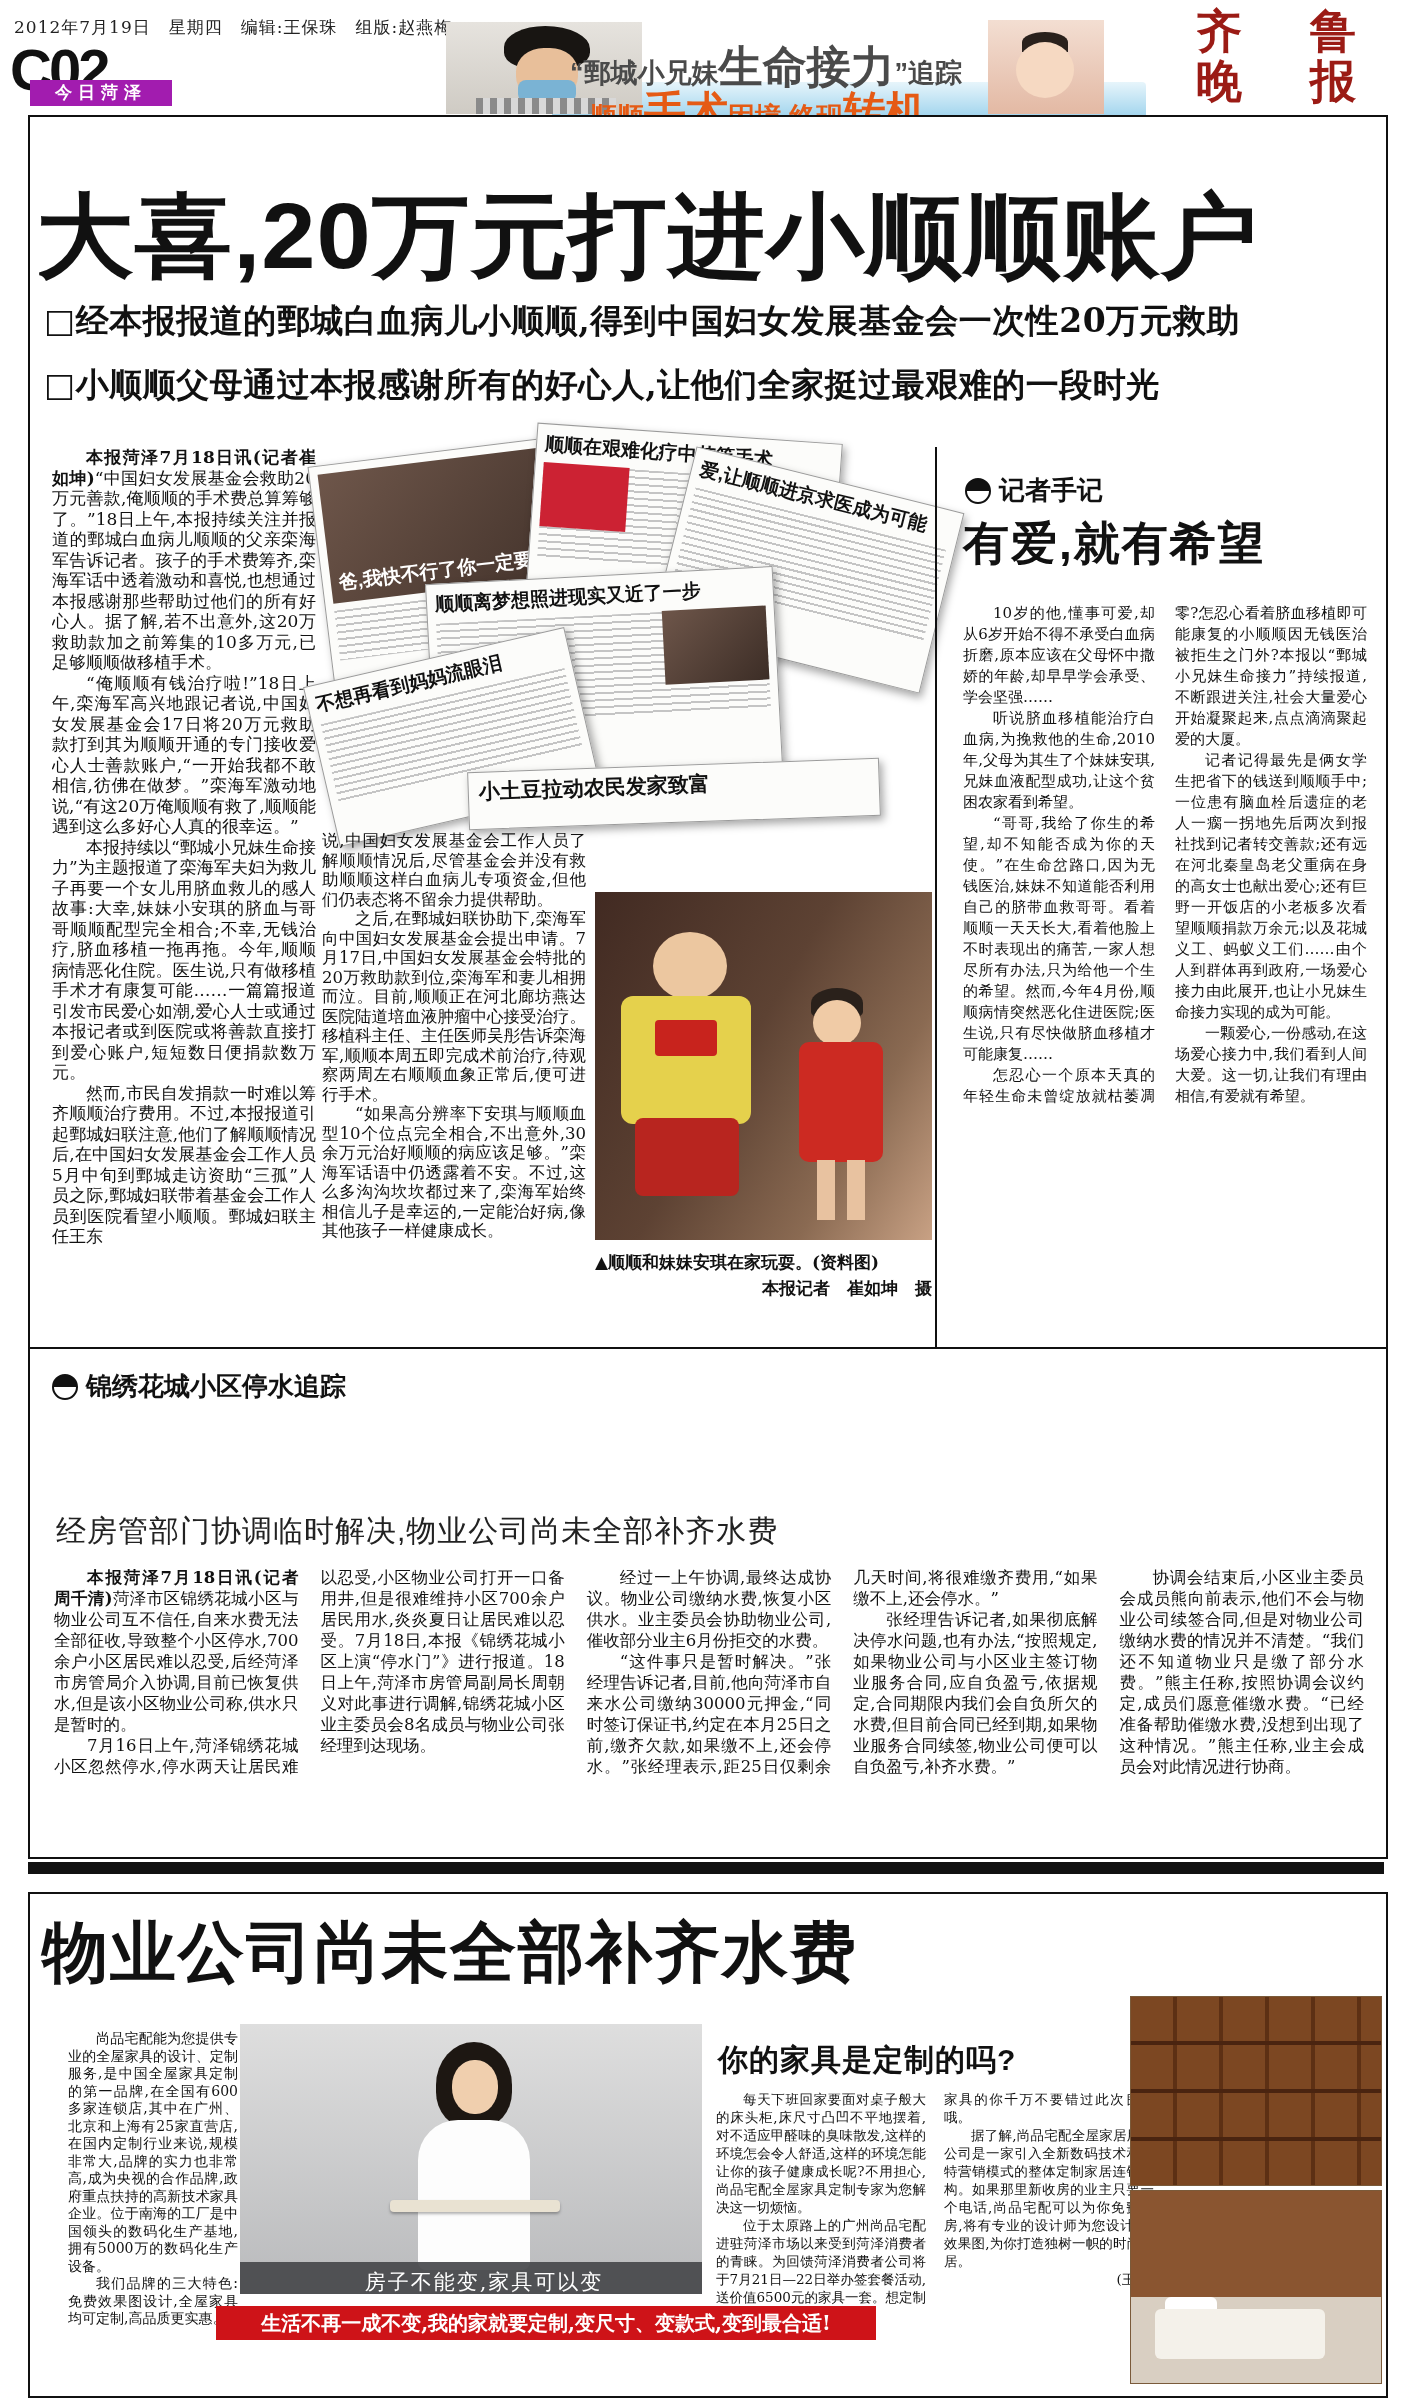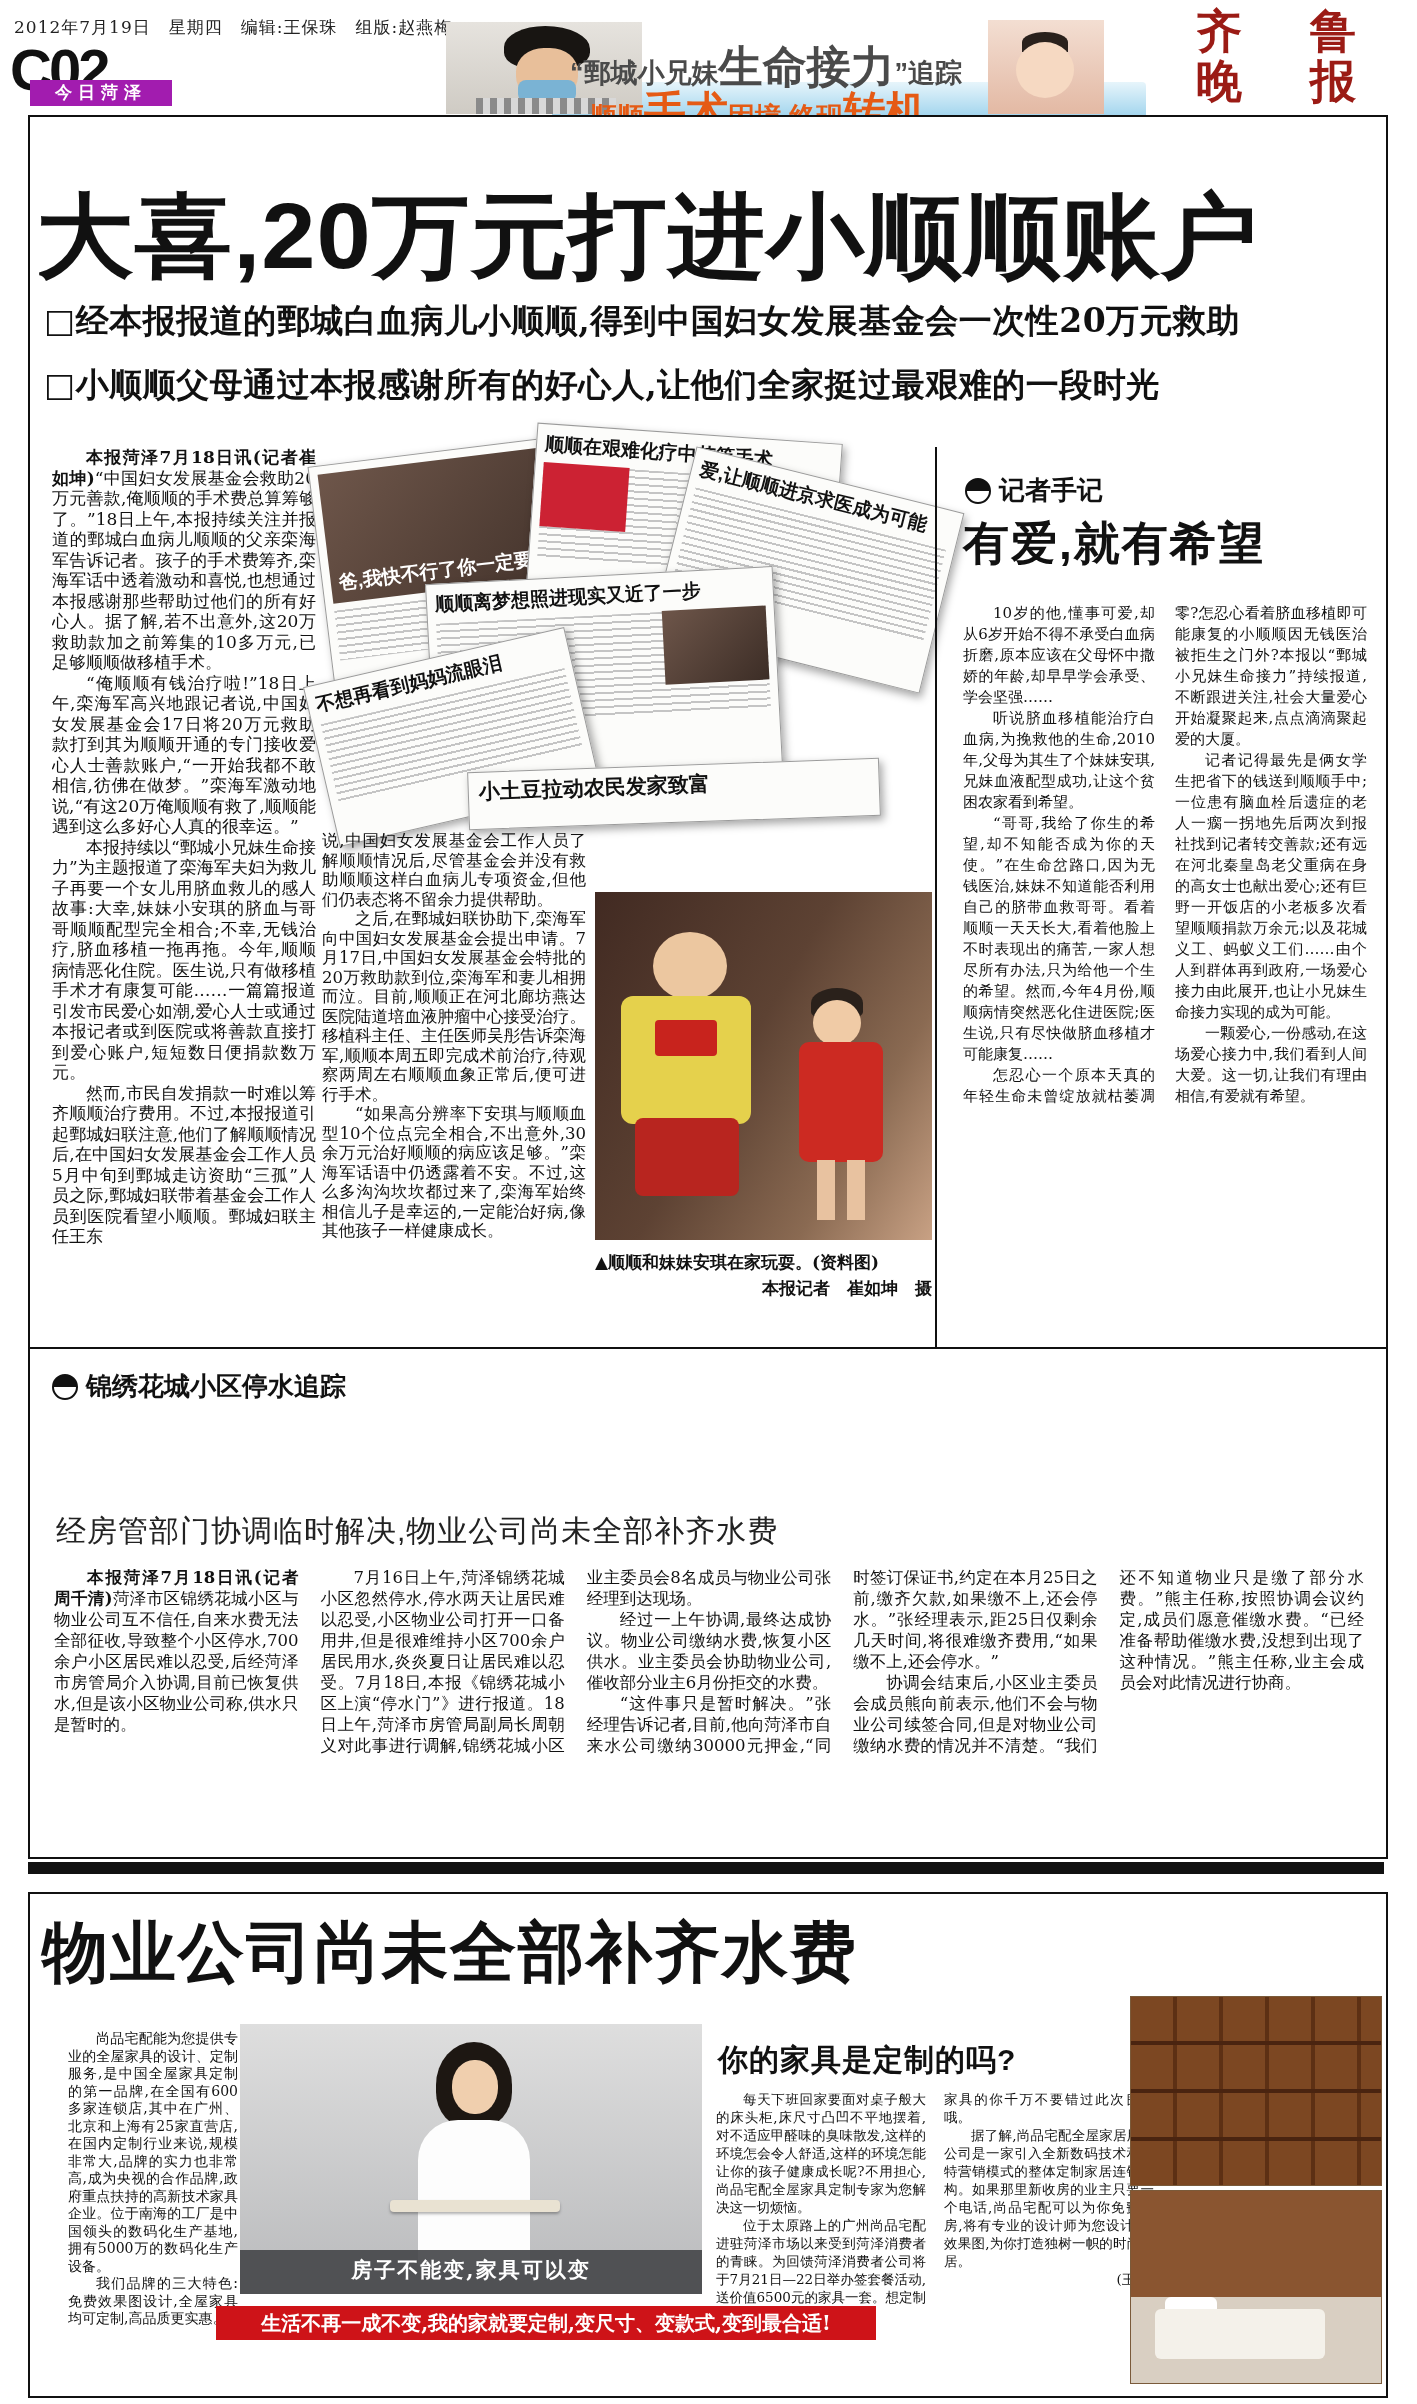--- a/index.html
+++ b/index.html
@@ -102,22 +102,22 @@
   #divider-bar{left:28px;top:1862px;width:1356px;height:12px;background:#111;}
   #ad-box{left:28px;top:1892px;width:1356px;height:502px;border:2px solid #111;background:#fff;}
   #ad-headline{left:12px;top:14px;font-size:66px;font-weight:900;letter-spacing:2px;white-space:nowrap;}
   #ad-left{left:38px;top:136px;width:170px;height:352px;font-size:14px;line-height:17.5px;overflow:hidden;}
   #ad-photo{left:210px;top:130px;width:462px;height:270px;overflow:hidden;
         background:linear-gradient(#dedede,#b9babc);}
   #w-hair{left:196px;top:18px;width:76px;height:86px;background:#1d1712;border-radius:50% 50% 42% 42%;}
   #w-face{left:212px;top:36px;width:46px;height:54px;background:#f0cfae;border-radius:48%;}
   #w-dress{left:178px;top:96px;width:112px;height:150px;background:#fdfdfd;border-radius:40px 40px 8px 8px;}
   #w-tray{left:150px;top:176px;width:170px;height:12px;background:#e9e2d2;border-radius:4px;box-shadow:0 2px 3px rgba(0,0,0,.3);}
-  #ad-photo-caption{left:0;bottom:0;width:100%;height:44px;background:rgba(70,72,75,.92);
-        color:#fff;font-size:21px;font-weight:700;text-align:center;line-height:40px;letter-spacing:2px;}
+  #ad-photo-caption{left:0;bottom:0;width:100%;height:32px;background:rgba(70,72,75,.92);
+        color:#fff;font-size:21px;font-weight:400;text-align:center;line-height:40px;letter-spacing:2px;padding-left:13px;}
   #ad-strip{left:186px;top:412px;width:660px;height:34px;background:#ce1318;color:#fff;
         font-size:20px;font-weight:700;text-align:center;line-height:34px;white-space:nowrap;}
   #ad-q-head{left:688px;top:146px;font-size:30px;font-weight:900;letter-spacing:1px;}
   #ad-right{left:686px;top:196px;width:438px;height:296px;column-count:2;column-gap:18px;
         font-size:13.5px;line-height:18px;overflow:hidden;}
   #ad-right .credit{text-align:right;text-indent:0;}
   .furn{overflow:hidden;border:1px solid #7a5a3a;}
   #ad-shelf{left:1100px;top:102px;width:250px;height:188px;
         background:repeating-linear-gradient(90deg,#7c4722 0 42px,#5d3014 42px 46px),#6b3a1a;}
   #ad-shelf .shelfrow{position:absolute;left:0;width:100%;height:4px;background:#4a2410;}
@@ -246,20 +246,21 @@
   <div class="abs kicker" id="water-kicker">
     <span class="half-circle"></span>
     <span>锦绣花城小区停水追踪</span>
   </div>
   <div class="abs sans" id="water-subhead">经房管部门协调临时解决,物业公司尚未全部补齐水费</div>
   <div class="abs just" id="water-body">
     <p><b class="bold">本报菏泽7月18日讯(记者 周千清)</b><span>菏泽市区锦绣花城小区与物业公司互不信任,自来水费无法全部征收,导致整个小区停水,700余户小区居民难以忍受,后经菏泽市房管局介入协调,目前已恢复供水,但是该小区物业公司称,供水只是暂时的。</span></p>
     <p>7月16日上午,菏泽锦绣花城小区忽然停水,停水两天让居民难以忍受,小区物业公司打开一口备用井,但是很难维持小区700余户居民用水,炎炎夏日让居民难以忍受。7月18日,本报《锦绣花城小区上演“停水门”》进行报道。18日上午,菏泽市房管局副局长周朝义对此事进行调解,锦绣花城小区业主委员会8名成员与物业公司张经理到达现场。</p>
     <p>经过一上午协调,最终达成协议。物业公司缴纳水费,恢复小区供水。业主委员会协助物业公司,催收部分业主6月份拒交的水费。</p>
     <p>“这件事只是暂时解决。”张经理告诉记者,目前,他向菏泽市自来水公司缴纳30000元押金,“同时签订保证书,约定在本月25日之前,缴齐欠款,如果缴不上,还会停水。”张经理表示,距25日仅剩余几天时间,将很难缴齐费用,“如果缴不上,还会停水。”</p>
+    <p>张经理告诉记者,如果彻底解决停水问题,也有办法,“按照规定,如果物业公司与小区业主签订物业服务合同,应自负盈亏,依据规定,合同期限内我们会自负所欠的水费,但目前合同已经到期,如果物业服务合同续签,物业公司便可以自负盈亏,补齐水费。”</p>
     <p>协调会结束后,小区业主委员会成员熊向前表示,他们不会与物业公司续签合同,但是对物业公司缴纳水费的情况并不清楚。“我们还不知道物业只是缴了部分水费。”熊主任称,按照协调会议约定,成员们愿意催缴水费。“已经准备帮助催缴水费,没想到出现了这种情况。”熊主任称,业主会成员会对此情况进行协商。</p>
   </div>
 </div>
 
 <div class="abs" id="divider-bar"></div>
 
 <div class="abs" id="ad-box">
   <div class="abs sans" id="ad-headline">物业公司尚未全部补齐水费</div>
 
   <div class="abs just" id="ad-left">

